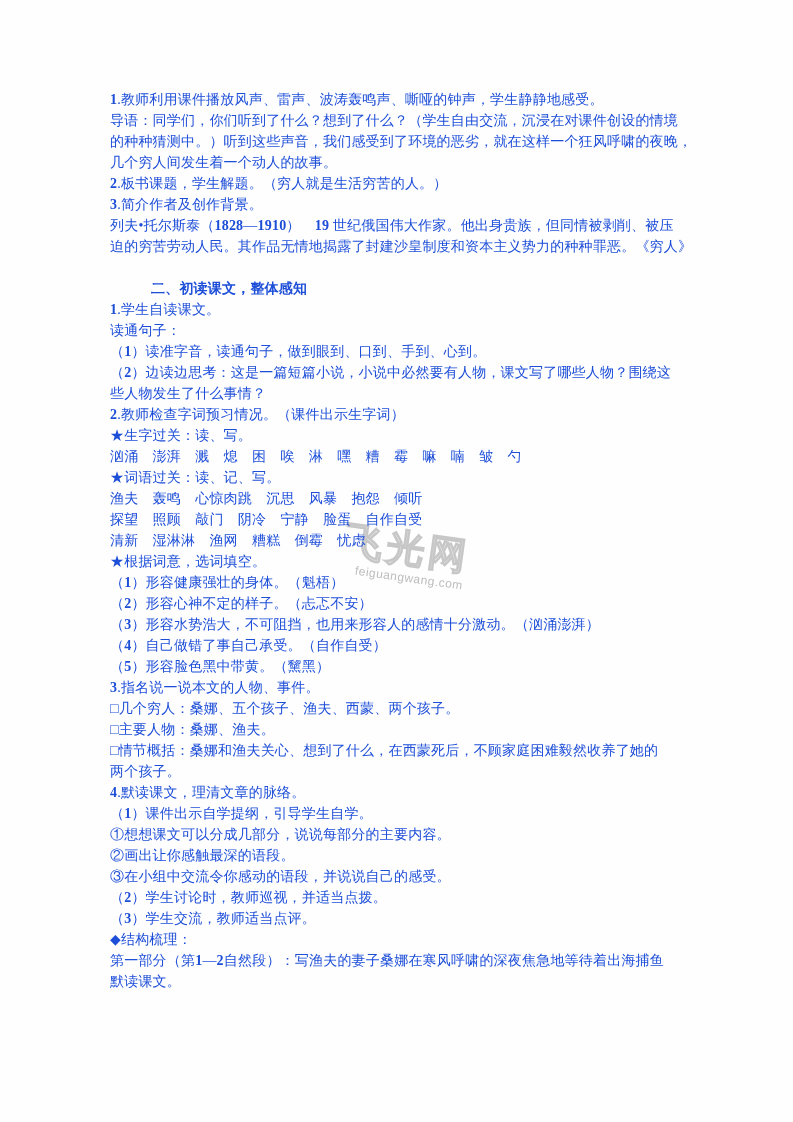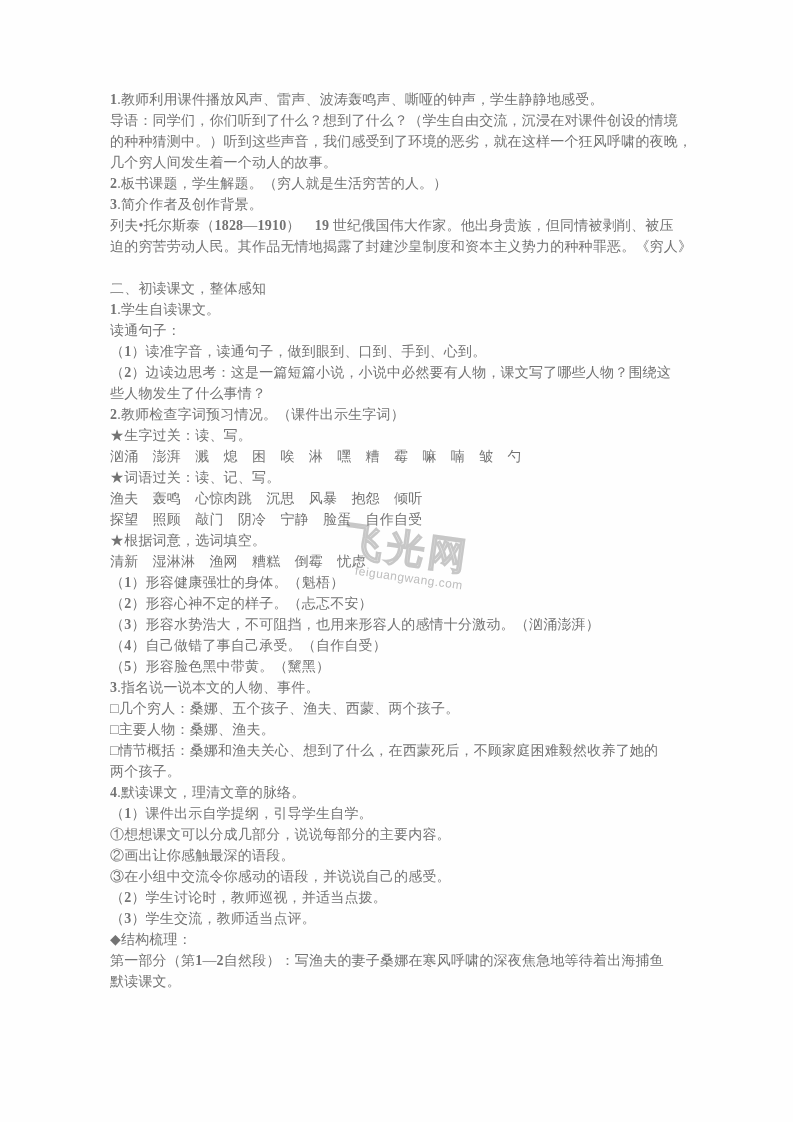--- a/index.html
+++ b/index.html
@@ -10,31 +10,31 @@
     background: #fefefe;
     overflow: hidden;
     font-family: "Liberation Serif", "DejaVu Serif", serif;
   }
   .doc {
     position: absolute;
     left: 110px;
     top: 89px;
     width: 582px;
     font-size: 14px;
-    color: #737373;
+    color: #1d4ed8;
     z-index: 2;
   }
   .line {
     min-height: 21px;
     height: 21px;
     line-height: 21px;
     white-space: pre;
     letter-spacing: 0.2px;
   }
-  .line.heading { font-weight: normal; }
+  .line.heading { font-weight: bold; margin-left: 41px; }
   .line b.num { font-weight: 700; }
   .watermark {
     position: absolute;
     left: 348px;
     top: 520px;
     z-index: 1;
     transform: rotate(8deg);
     transform-origin: left top;
     user-select: none;
     pointer-events: none;
@@ -83,22 +83,22 @@
       <div class="line">读通句子：</div>
       <div class="line">（<b class="num">1</b>）读准字音，读通句子，做到眼到、口到、手到、心到。</div>
       <div class="line">（<b class="num">2</b>）边读边思考：这是一篇短篇小说，小说中必然要有人物，课文写了哪些人物？围绕这</div>
       <div class="line">些人物发生了什么事情？</div>
       <div class="line"><b class="num">2</b>.教师检查字词预习情况。（课件出示生字词）</div>
       <div class="line">★生字过关：读、写。</div>
       <div class="line">汹涌　澎湃　溅　熄　困　唉　淋　嘿　糟　霉　嘛　喃　皱　勺</div>
       <div class="line">★词语过关：读、记、写。</div>
       <div class="line">渔夫　轰鸣　心惊肉跳　沉思　风暴　抱怨　倾听</div>
       <div class="line">探望　照顾　敲门　阴冷　宁静　脸蛋　自作自受</div>
+      <div class="line">清新　湿淋淋　渔网　糟糕　倒霉　忧虑</div>
       <div class="line">★根据词意，选词填空。</div>
-      <div class="line">清新　湿淋淋　渔网　糟糕　倒霉　忧虑</div>
       <div class="line">（<b class="num">1</b>）形容健康强壮的身体。（魁梧）</div>
       <div class="line">（<b class="num">2</b>）形容心神不定的样子。（忐忑不安）</div>
       <div class="line">（<b class="num">3</b>）形容水势浩大，不可阻挡，也用来形容人的感情十分激动。（汹涌澎湃）</div>
       <div class="line">（<b class="num">4</b>）自己做错了事自己承受。（自作自受）</div>
       <div class="line">（<b class="num">5</b>）形容脸色黑中带黄。（黧黑）</div>
       <div class="line"><b class="num">3</b>.指名说一说本文的人物、事件。</div>
       <div class="line">□几个穷人：桑娜、五个孩子、渔夫、西蒙、两个孩子。</div>
       <div class="line">□主要人物：桑娜、渔夫。</div>
       <div class="line">□情节概括：桑娜和渔夫关心、想到了什么，在西蒙死后，不顾家庭困难毅然收养了她的</div>
       <div class="line">两个孩子。</div>

